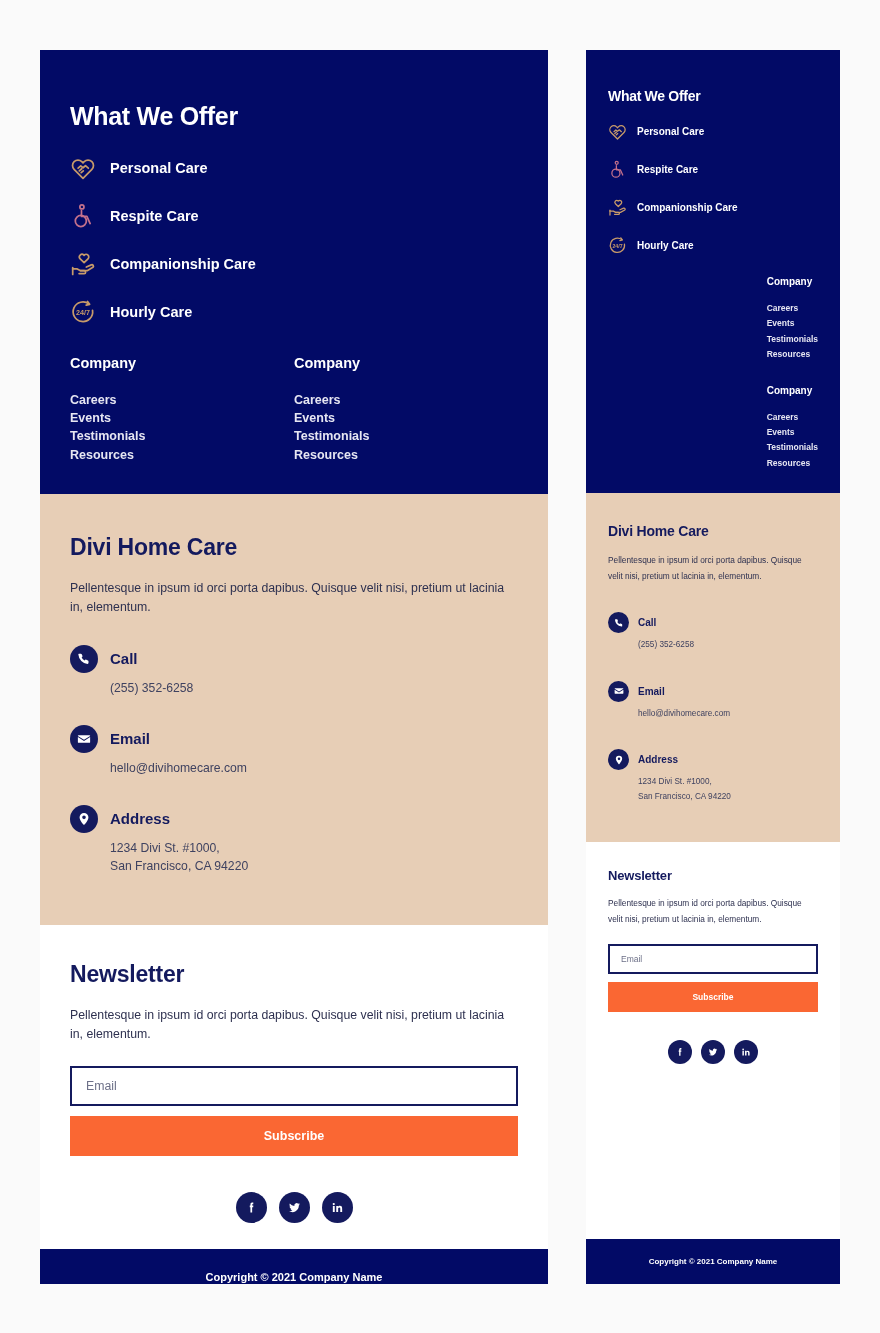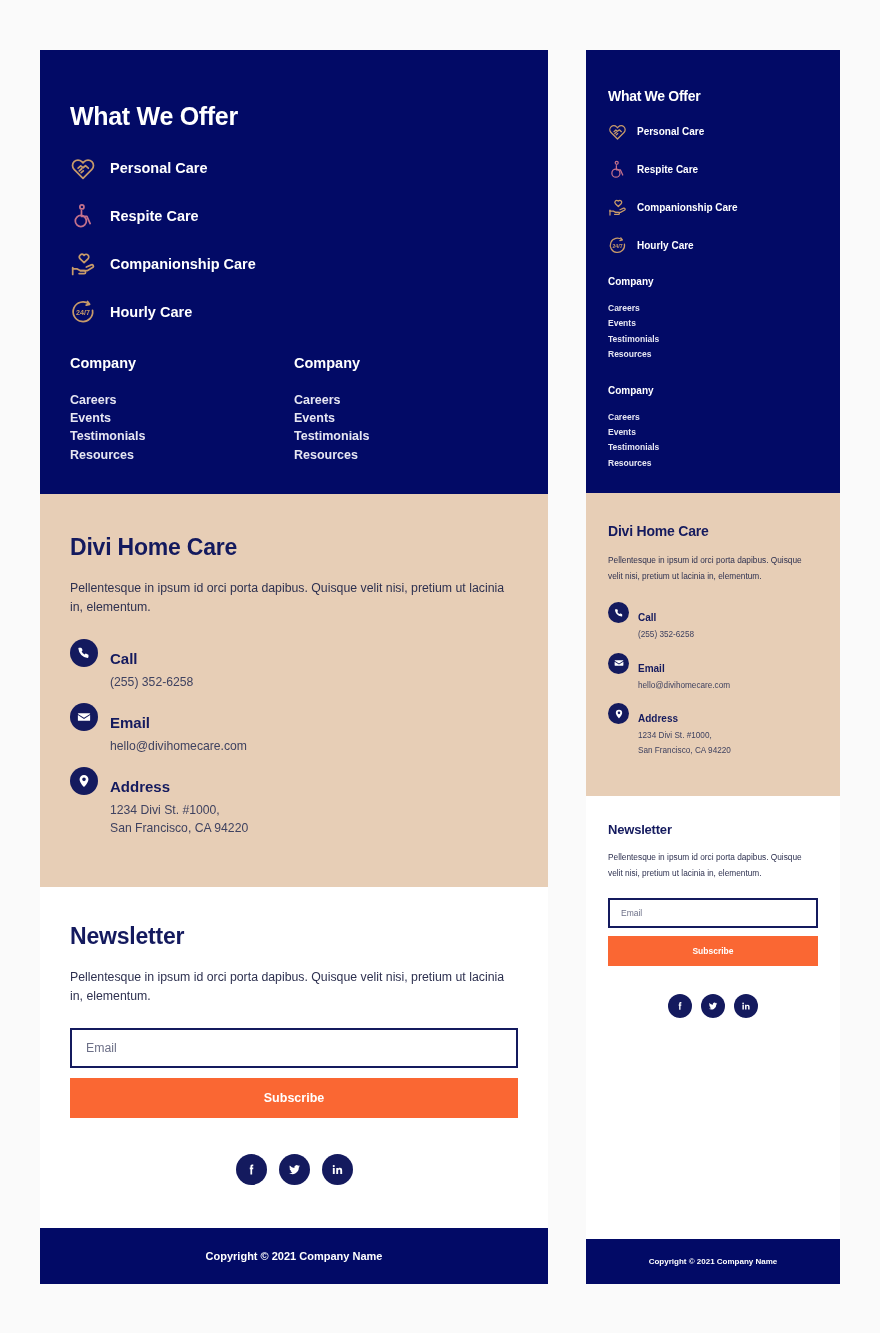--- a/index.html
+++ b/index.html
@@ -58,21 +58,21 @@
 
   .service-label {
     color: #ffffff;
     font-weight: bold;
     white-space: nowrap;
   }
   .panel--desktop .service-label { font-size: 14.5px; }
   .panel--mobile  .service-label { font-size: 10px; }
 
   
-  .company-wrap { display: flex; }
+  .company-wrap { display: flex; align-items: flex-end; }
   .panel--desktop .company-wrap { margin-top: 28px; gap: 0; }
   .panel--mobile  .company-wrap { margin-top: 20px; flex-direction: column; gap: 0; }
 
   .company-col { flex: 1 1 0; }
   .panel--desktop .company-col + .company-col { margin-left: 0; }
   .panel--mobile  .company-col + .company-col { margin-top: 22px; }
 
   .company-title {
     color: #ffffff;
     font-weight: bold;
@@ -99,21 +99,21 @@
   .panel--mobile  .contact-title { font-size: 14px; margin-bottom: 14px; }
 
   .contact-desc { color: #2e3150; }
   .panel--desktop .contact-desc { font-size: 12.3px; line-height: 19px; margin-bottom: 22px; }
   .panel--mobile  .contact-desc { font-size: 8.3px; line-height: 15.5px; margin-bottom: 18px; }
 
   .contact-item { margin-bottom: 6px; }
   .panel--desktop .contact-item { margin-bottom: 12px; }
   .panel--mobile  .contact-item { margin-bottom: 10px; }
 
-  .contact-head { display: flex; align-items: flex-end; }
+  .contact-head { display: flex; align-items: center; margin-top: 28px; }
   .panel--desktop .contact-head { gap: 12px; }
   .panel--mobile  .contact-head { gap: 9px; }
 
   .contact-badge {
     background: #141a5e;
     border-radius: 50%;
     display: flex;
     align-items: center;
     justify-content: center;
     flex: 0 0 auto;

